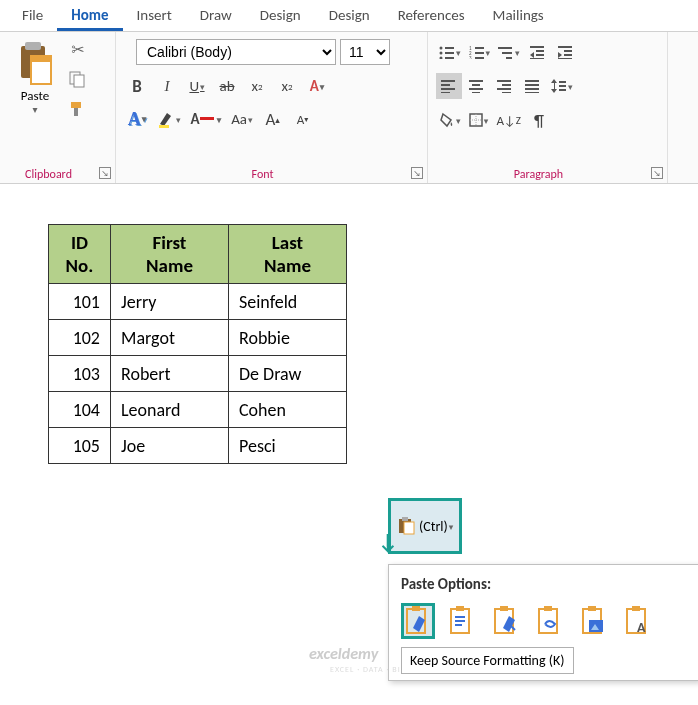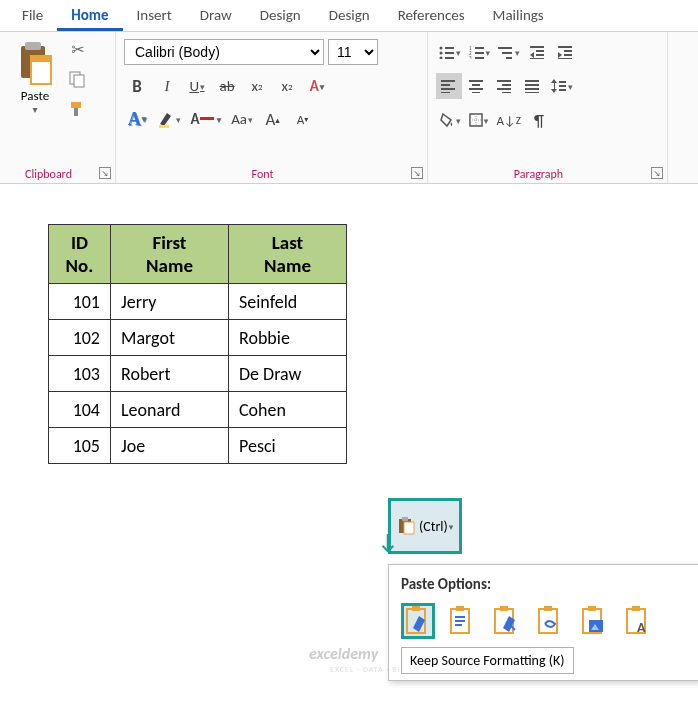--- a/index.html
+++ b/index.html
@@ -18,21 +18,21 @@
     .clipboard-main { display: flex; gap: 6px; height: 110px; }
     .paste-btn { display: flex; flex-direction: column; align-items: center; width: 54px; padding: 4px; }
     .paste-icon { width: 36px; height: 44px; margin-bottom: 2px; }
     .paste-text { font-size: 13px; }
     .paste-arrow { font-size: 10px; color: #666; }
     .clip-side { display: flex; flex-direction: column; gap: 10px; padding-top: 2px; }
     .side-icon { width: 20px; height: 20px; font-size: 16px; color: #666; text-align: center; }
     
     .font-group { width: 312px; }
     .font-row { display: flex; gap: 4px; align-items: center; margin-bottom: 6px; height: 28px; }
-    .font-select { width: 200px; height: 26px; border: 1px solid #aaa; font-size: 14px; padding: 2px 6px; background: #fff; }
+    .font-select { width: 200px; height: 26px; border: 1px solid #aaa; font-size: 14px; padding: 2px 6px; background: #fff; margin-left: 12px; }
     .size-select { width: 50px; height: 26px; border: 1px solid #aaa; font-size: 14px; padding: 2px 4px; background: #fff; }
     .btn { min-width: 26px; height: 26px; display: inline-flex; align-items: center; justify-content: center; font-size: 15px; color: #444; cursor: pointer; padding: 0 3px; }
     .btn.bold { font-weight: bold; font-size: 17px; }
     .btn.italic { font-style: italic; font-family: serif; }
     .btn.underline { text-decoration: underline; }
     .btn.strike { text-decoration: line-through; }
     .arrow { font-size: 9px; color: #666; margin-left: 1px; }
     .font-row3 { display: flex; gap: 4px; align-items: center; }
     
     .para-group { width: 240px; }

